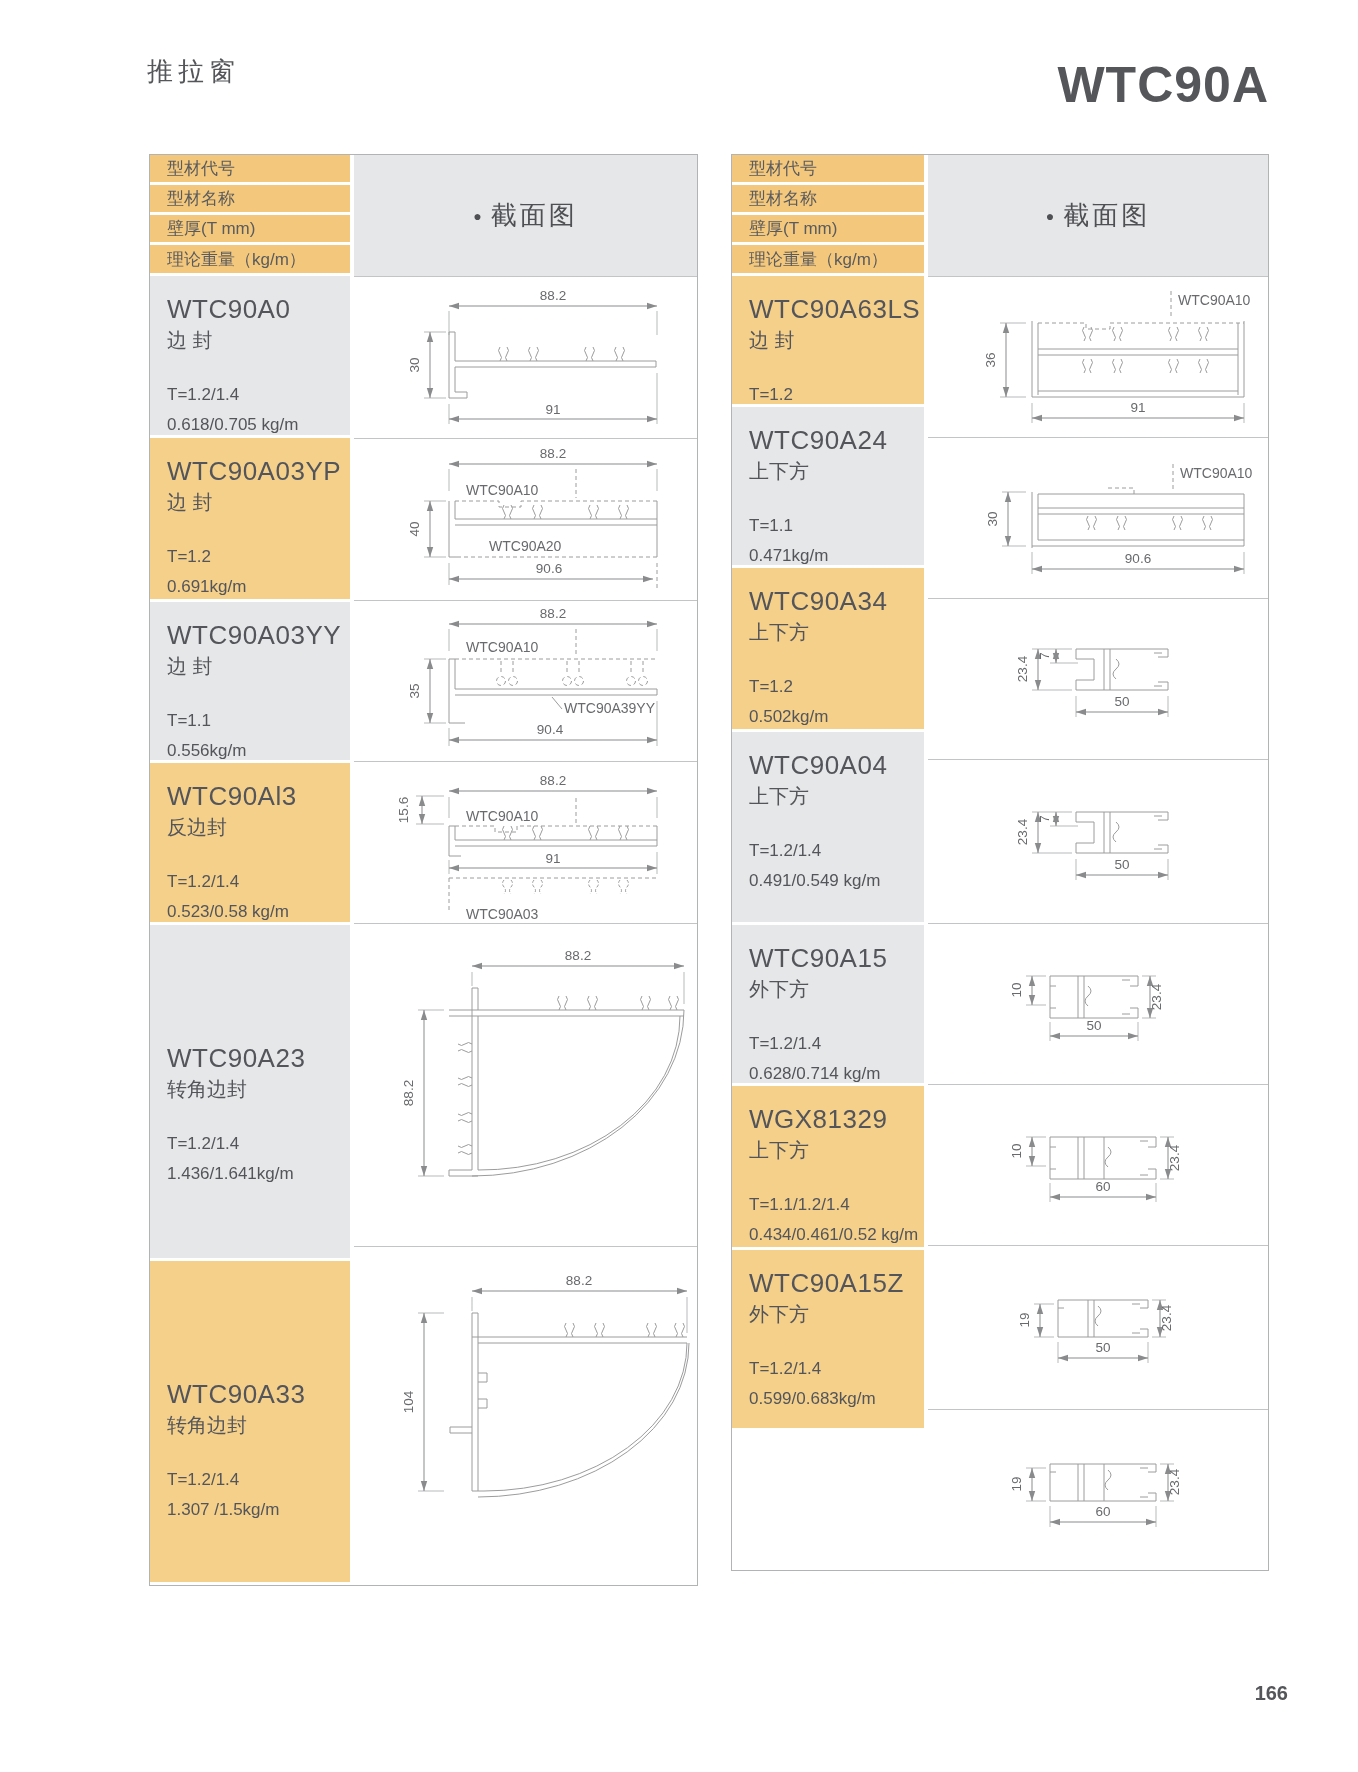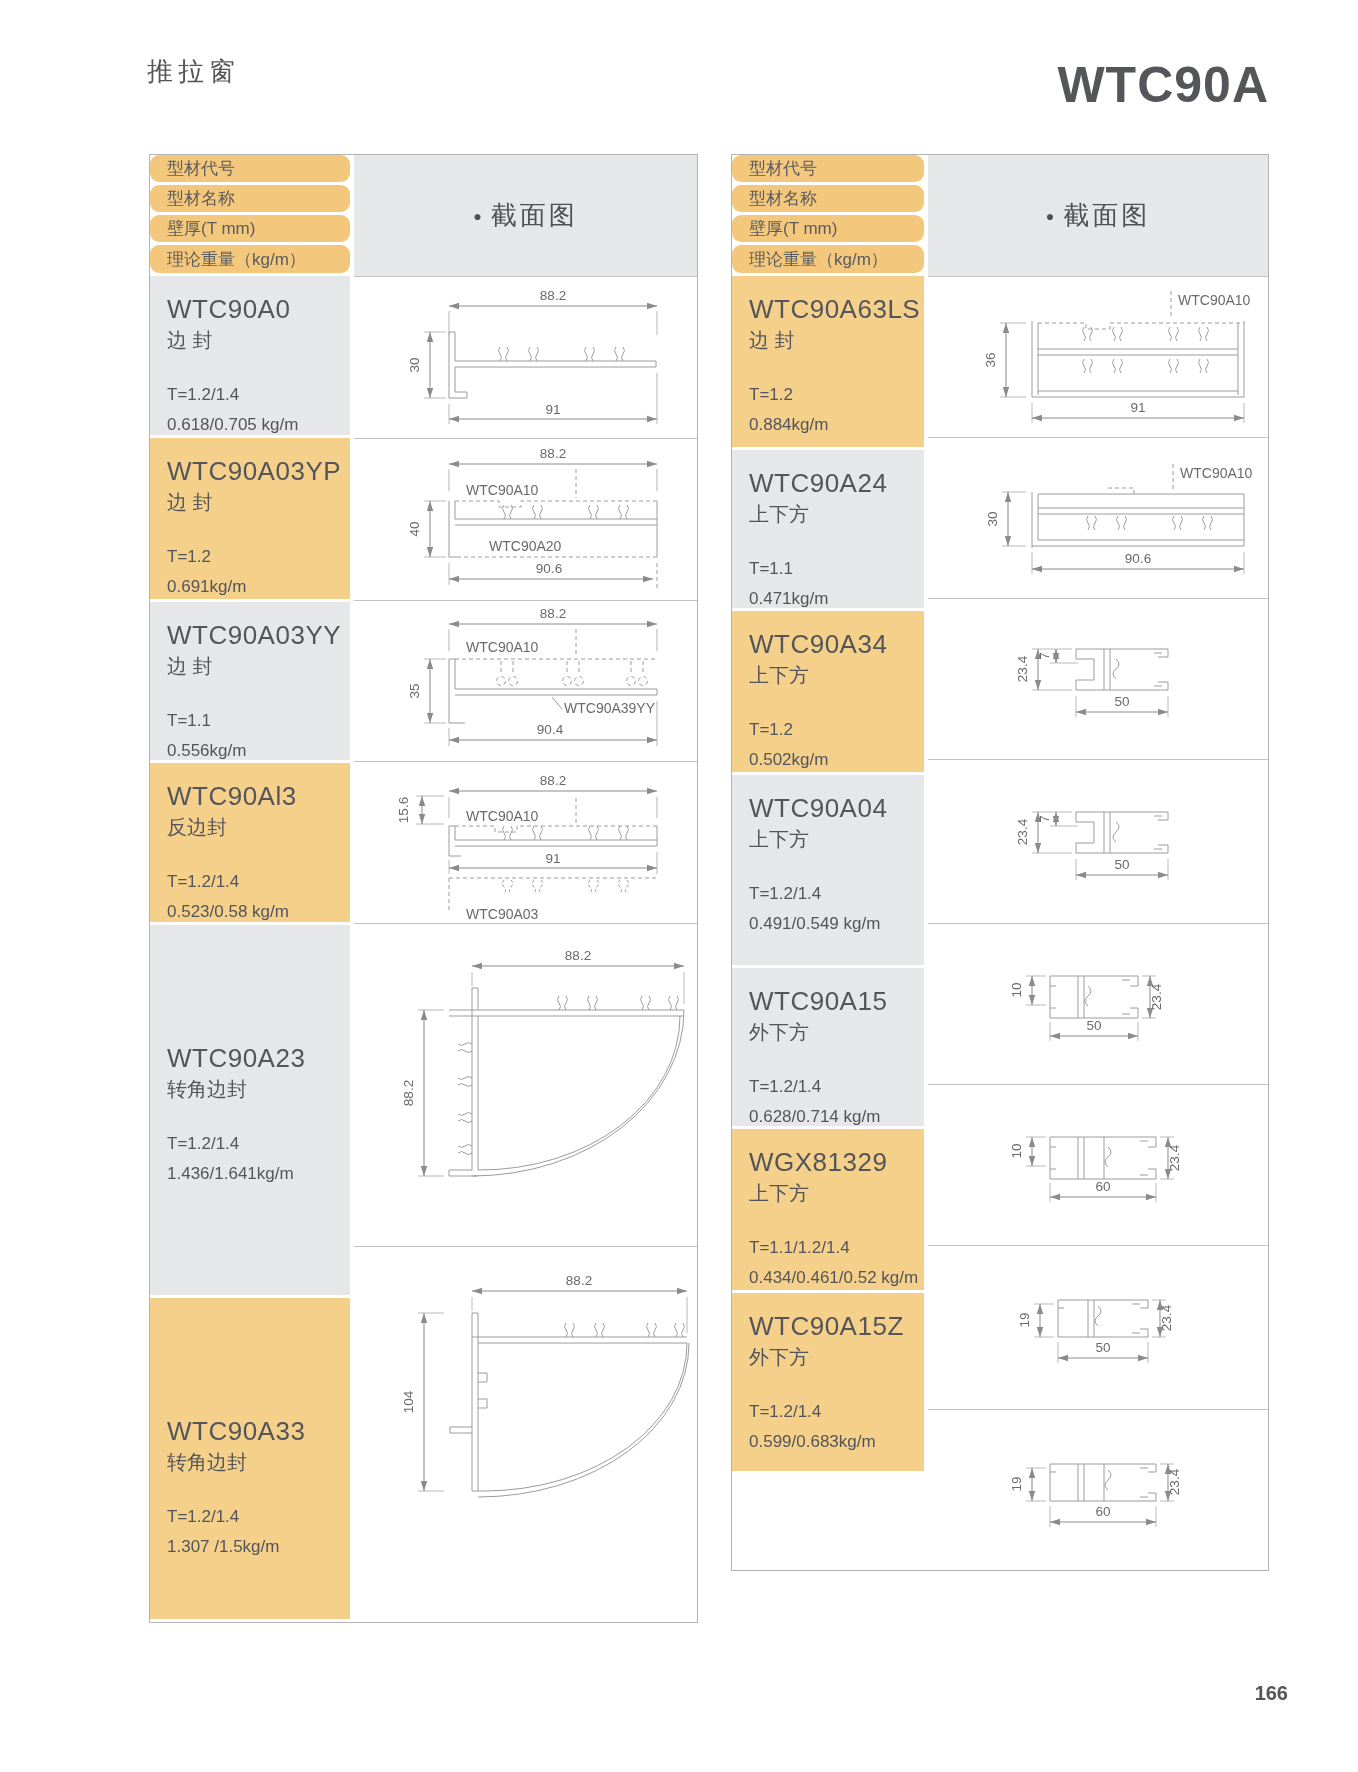--- a/index.html
+++ b/index.html
@@ -14,21 +14,21 @@
 
   .ptable{position:absolute;top:154px;display:flex;border:1px solid #b2b3b5;background:#ffffff;box-sizing:border-box;}
   .ptable.left{left:149px;width:549px;}
   .ptable.right{left:731px;width:538px;}
 
   .labels{display:flex;flex-direction:column;margin-right:4px;flex:0 0 auto;}
   .ptable.left .labels{width:200px;}
   .ptable.right .labels{width:192px;}
 
   .lcell{box-sizing:border-box;margin-bottom:3px;padding-left:17px;}
-  .hcell{display:flex;align-items:center;font-size:17px;color:#5a5b5e;background:#f4c87c;border-radius:9px;}
+  .hcell{display:flex;align-items:center;font-size:17px;color:#5a5b5e;background:#f4c87c;}
   .bcell{padding-top:16px;}
   .bcell.tall{padding-top:116px;}
   .bcell.gray{background:#e6e7e8;}
   .bcell.yellow{background:#f4d08a;}
 
   .code{font-size:26px;line-height:34px;color:#54555a;letter-spacing:0.5px;}
   .pname{font-size:20px;line-height:28px;color:#54555a;}
   .specs{margin-top:26px;}
   .spec{font-size:17px;line-height:30px;color:#54555a;}
 
@@ -104,21 +104,21 @@
         </div>
     </div>
     <div class="lcell bcell yellow" style="height:159px">
       <div class="code">WTC90Al3</div>
       <div class="pname">反边封</div>
       <div class="specs">
           <div class="spec">T=1.2/1.4</div>
       <div class="spec">0.523/0.58 kg/m</div>
         </div>
     </div>
-    <div class="lcell bcell gray tall" style="height:370px">
+    <div class="lcell bcell gray tall" style="height:333px">
       <div class="code">WTC90A23</div>
       <div class="pname">转角边封</div>
       <div class="specs">
           <div class="spec">T=1.2/1.4</div>
       <div class="spec">1.436/1.641kg/m</div>
         </div>
     </div>
     <div class="lcell bcell yellow tall" style="height:321px">
       <div class="code">WTC90A33</div>
       <div class="pname">转角边封</div>
@@ -312,21 +312,21 @@
     <div class="lcell hcell" style="height:27px">
         <span>型材名称</span>
       </div>
     <div class="lcell hcell" style="height:27px">
         <span>壁厚(T mm)</span>
       </div>
     <div class="lcell hcell" style="height:28px">
         <span>理论重量（kg/m）</span>
       </div>
 
-    <div class="lcell bcell yellow" style="height:171px">
+    <div class="lcell bcell yellow" style="height:128px">
       <div class="code">WTC90A63LS</div>
       <div class="pname">边 封</div>
       <div class="specs">
           <div class="spec">T=1.2</div>
       <div class="spec">0.884kg/m</div>
         </div>
     </div>
     <div class="lcell bcell gray" style="height:158px">
       <div class="code">WTC90A24</div>
       <div class="pname">上下方</div>

